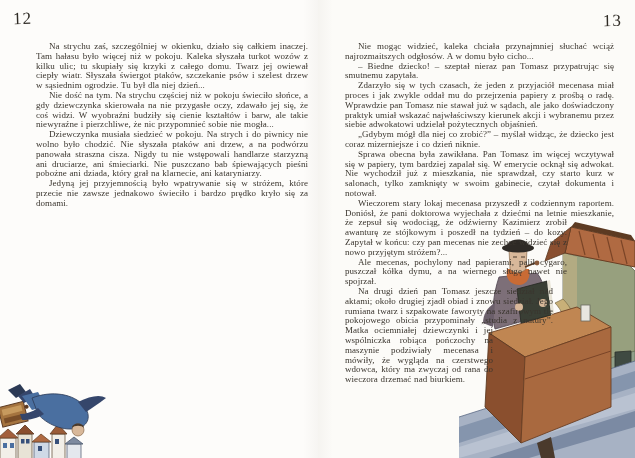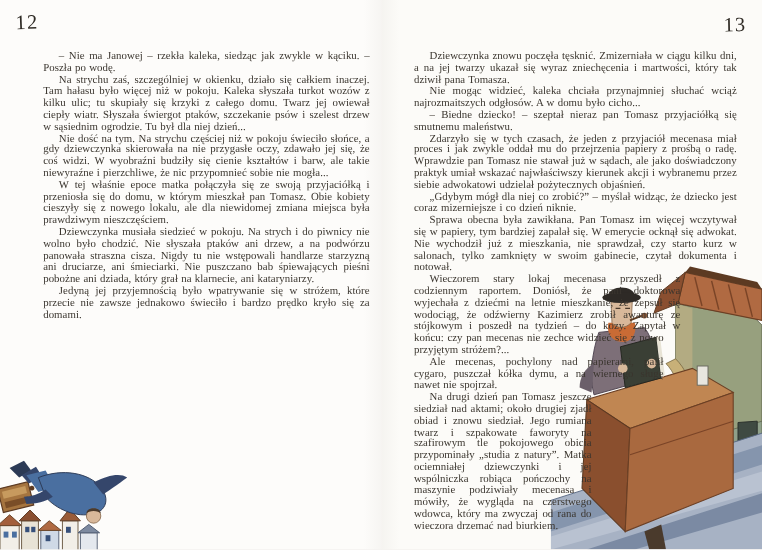--- a/index.html
+++ b/index.html
@@ -44,24 +44,22 @@
 </style>
 </head>
 <body>
 
 <div class="spread">
 
   <div class="page page-left">
     <div class="page-number pn-left">12</div>
 
     <div class="text-col text-col-left">
-      <p>– Nie ma Janowej – rzekła kaleka, siedząc jak zwykle w kąciku. – Poszła po wodę.</p>
       <p>Na strychu zaś, szczególniej w okienku, działo się całkiem inaczej. Tam hałasu było więcej niż w pokoju. Kaleka słyszała turkot wozów z kilku ulic; tu skupiały się krzyki z całego domu. Twarz jej owiewał ciepły wiatr. Słyszała świergot ptaków, szczekanie psów i szelest drzew w sąsiednim ogrodzie. Tu był dla niej dzień...</p>
       <p>Nie dość na tym. Na strychu częściej niż w pokoju świeciło słońce, a gdy dziewczynka skierowała na nie przygasłe oczy, zdawało jej się, że coś widzi. W wyobraźni budziły się cienie kształtów i barw, ale takie niewyraźne i pierzchliwe, że nic przypomnieć sobie nie mogła...</p>
-      <p>W tej właśnie epoce matka połączyła się ze swoją przyjaciółką i przeniosła się do domu, w którym mieszkał pan Tomasz. Obie kobiety cieszyły się z nowego lokalu, ale dla niewidomej zmiana miejsca była prawdziwym nieszczęściem.</p>
       <p>Dziewczynka musiała siedzieć w pokoju. Na strych i do piwnicy nie wolno było chodzić. Nie słyszała ptaków ani drzew, a na podwórzu panowała straszna cisza. Nigdy tu nie wstępowali handlarze starzyzną ani druciarze, ani śmieciarki. Nie puszczano bab śpiewających pieśni pobożne ani dziada, który grał na klarnecie, ani kataryniarzy.</p>
       <p>Jedyną jej przyjemnością było wpatrywanie się w stróżem, które przecie nie zawsze jednakowo świeciło i bardzo prędko kryło się za domami.</p>
     </div>
 
     <svg class="illu illu-left" viewBox="0 0 126 90" aria-hidden="true">
 
       <g>
         <rect x="6" y="66" width="16" height="22" fill="#f2efe8" stroke="#6b5a44" stroke-width="0.8"></rect>
         <polygon points="4,66 14,57 24,66" fill="#a35f3c" stroke="#6b4528" stroke-width="0.8"></polygon>
         <rect x="9" y="71" width="4" height="5" fill="#4a6fa0"></rect>
@@ -109,23 +107,22 @@
   </div>
 
   <div class="page page-right">
     <div class="page-number pn-right">13</div>
 
     <div class="text-col text-col-right">
       <div class="sp sp1"></div>
       <div class="sp sp2"></div>
       <div class="sp sp3"></div>
       <div class="sp sp4"></div>
-      <p>Dziewczynka znowu poczęła tęsknić. Zmizerniała w ciągu kilku dni, a na jej twarzy ukazał się wyraz zniechęcenia i martwości, który tak dziwił pana Tomasza.</p>
       <p>Nie mogąc widzieć, kaleka chciała przynajmniej słuchać wciąż najrozmaitszych odgłosów. A w domu było cicho...</p>
-      <p>– Biedne dziecko! – szeptał nieraz pan Tomasz przyjaciółką się smutnemu maleństwu.</p>
+      <p>– Biedne dziecko! – szeptał nieraz pan Tomasz przypatrując się smutnemu zapytała.</p>
       <p>Zdarzyło się w tych czasach, że jeden z przyjaciół mecenasa miał proces i jak zwykle oddał mu do przejrzenia papiery z prośbą o radę. Wprawdzie pan Tomasz nie stawał już w sądach, ale jako doświadczony praktyk umiał wskazać najwłaściwszy kierunek akcji i wybranemu przez siebie adwokatowi udzielał pożytecznych objaśnień.</p>
       <p>„Gdybym mógł dla niej co zrobić?” – myślał widząc, że dziecko jest coraz mizerniejsze i co dzień niknie.</p>
       <p>Sprawa obecna była zawikłana. Pan Tomasz im więcej wczytywał się w papiery, tym bardziej zapalał się. W emerycie ocknął się adwokat. Nie wychodził już z mieszkania, nie sprawdzał, czy starto kurz w salonach, tylko zamknięty w swoim gabinecie, czytał dokumenta i notował.</p>
       <p>Wieczorem stary lokaj mecenasa przyszedł z codziennym raportem. Doniósł, że pani doktorowa wyjechała z dziećmi na letnie mieszkanie, że zepsuł się wodociąg, że odźwierny Kazimierz zrobił awanturę ze stójkowym i poszedł na tydzień – do kozy. Zapytał w końcu: czy pan mecenas nie zechce widzieć się z nowo przyjętym stróżem?...</p>
       <p>Ale mecenas, pochylony nad papierami, palił cygaro, puszczał kółka dymu, a na wiernego sługę nawet nie spojrzał.</p>
       <p>Na drugi dzień pan Tomasz jeszcze siedział nad aktami; około drugiej zjadł obiad i znowu siedział. Jego rumiana twarz i szpakowate faworyty na szafirowym tle pokojowego obicia przypominały „studia z natury”. Matka ociemniałej dziewczynki i jej wspólniczka robiąca pończochy na maszynie podziwiały mecenasa i mówiły, że wygląda na czerstwego wdowca, który ma zwyczaj od rana do wieczora drzemać nad biurkiem.</p>
     </div>
 
     <svg class="illu illu-right" viewBox="0 0 176 247" aria-hidden="true">
 

